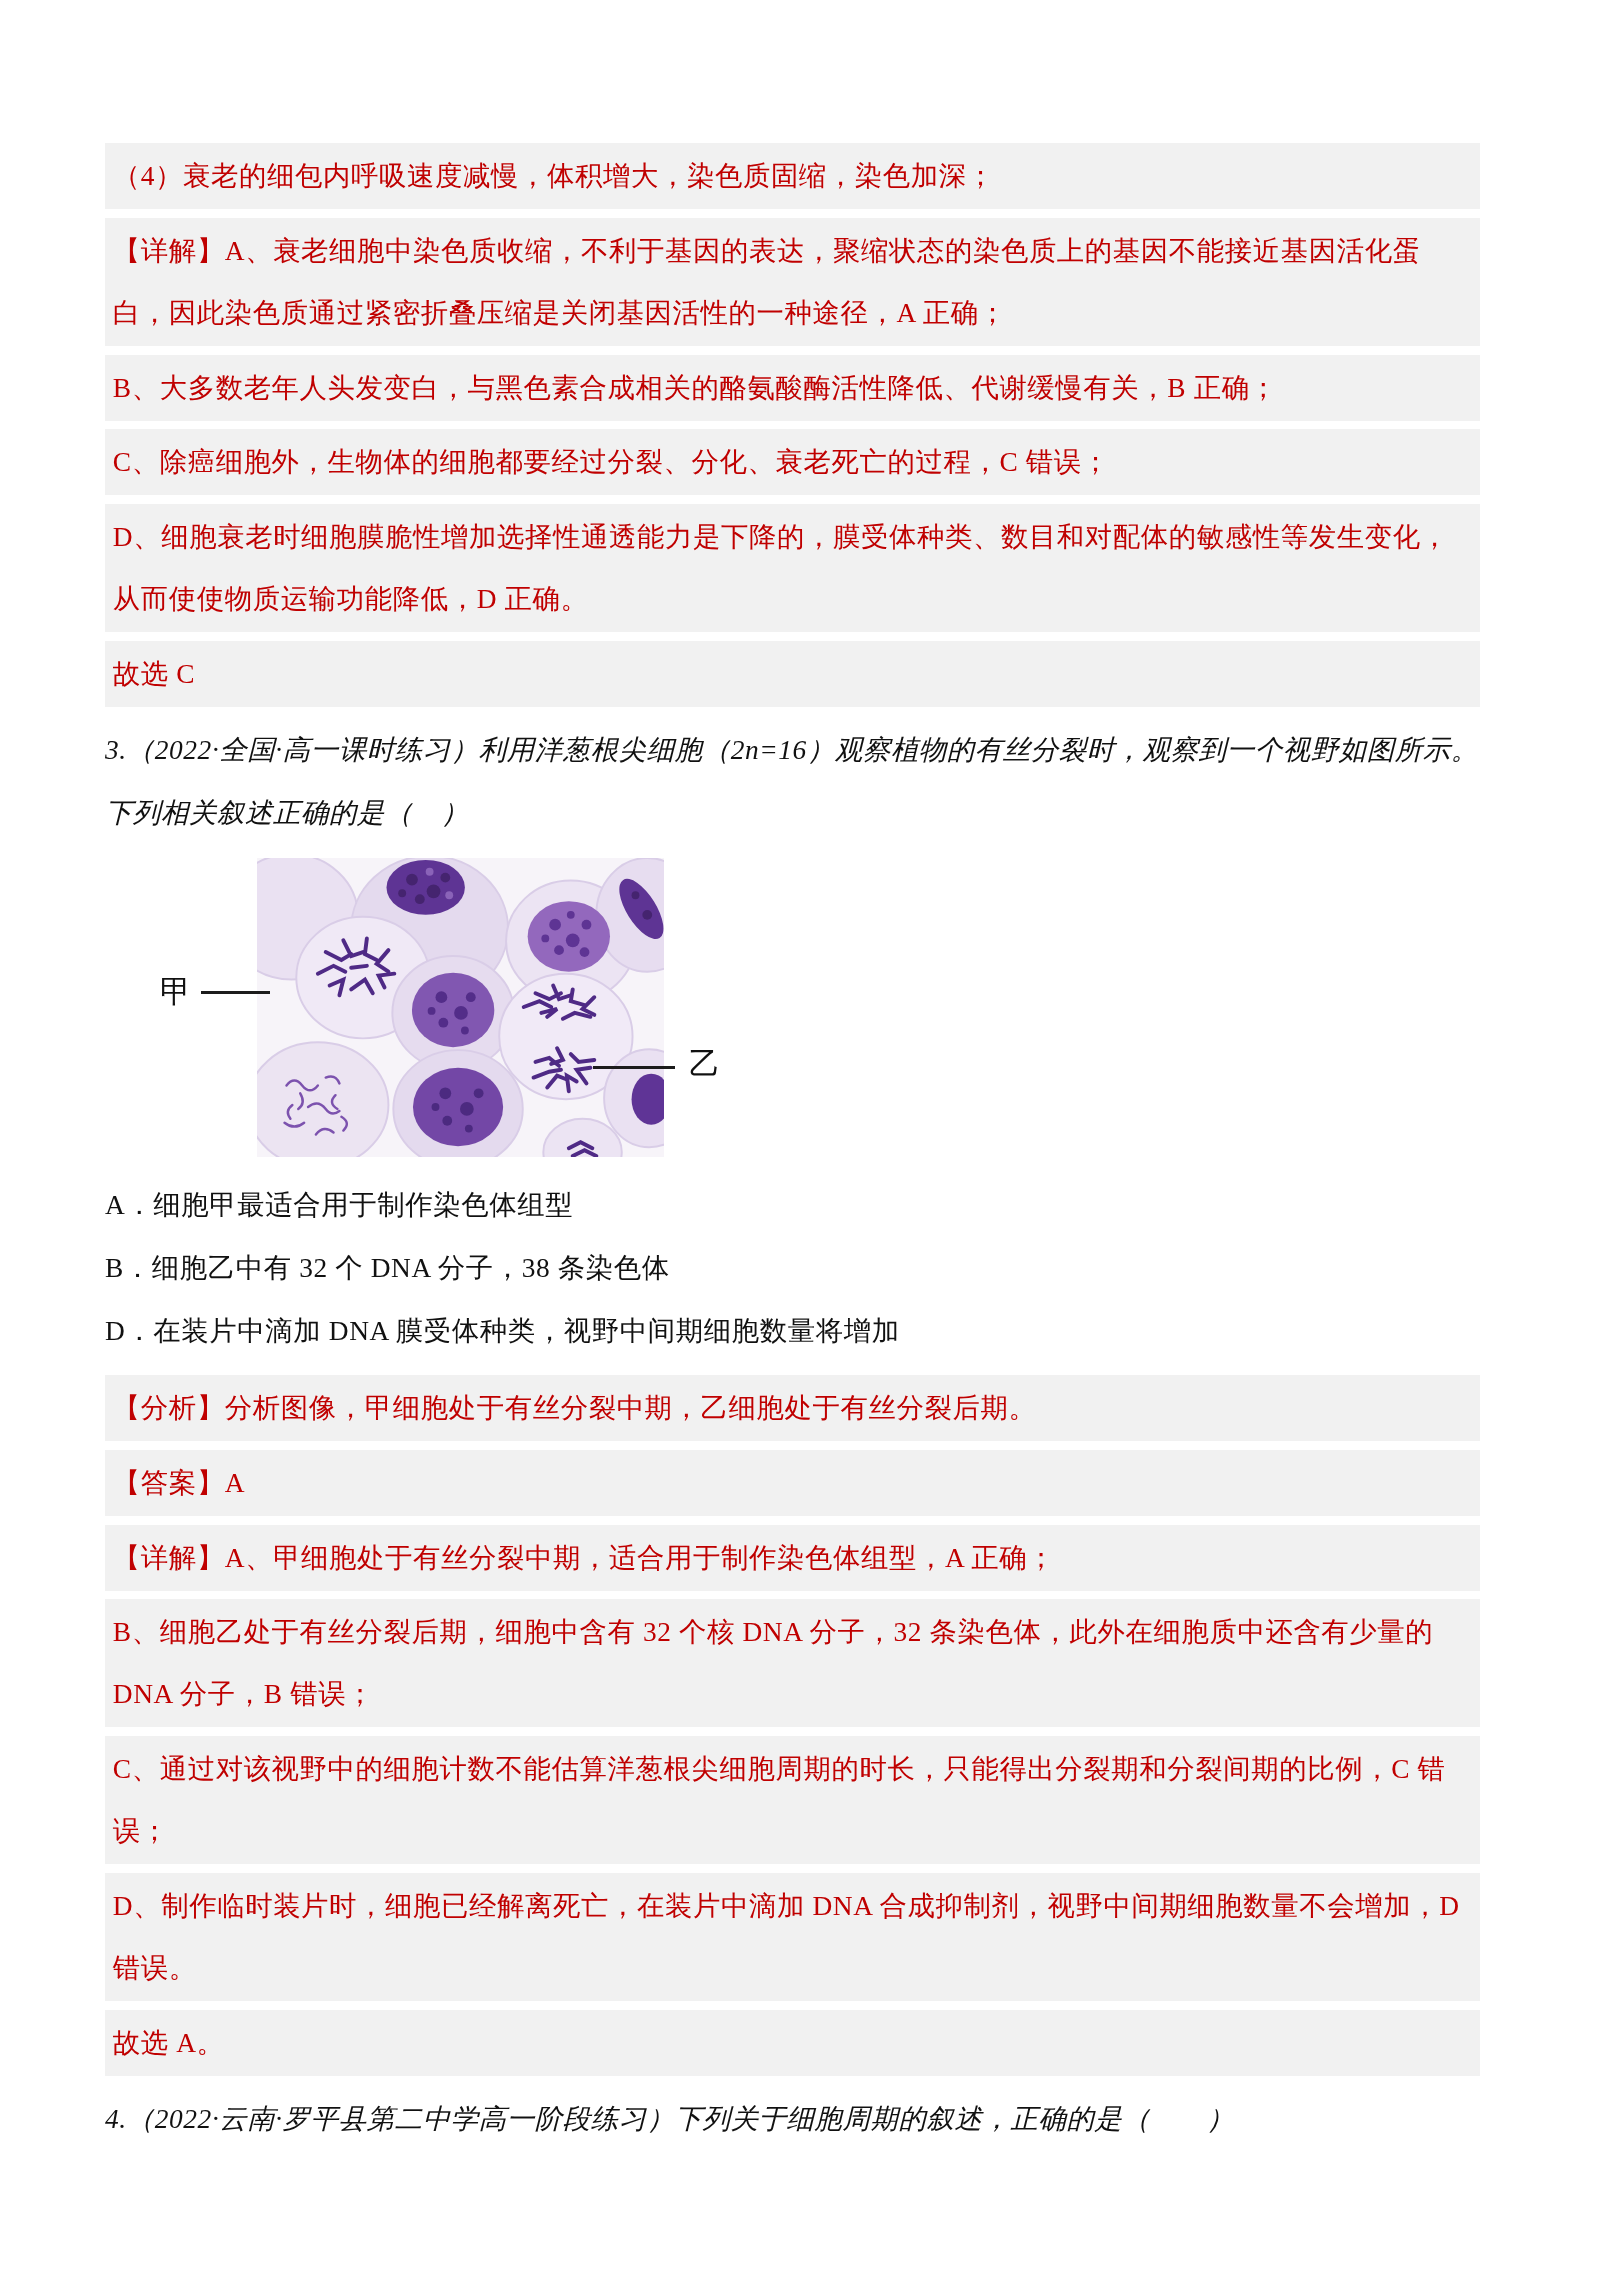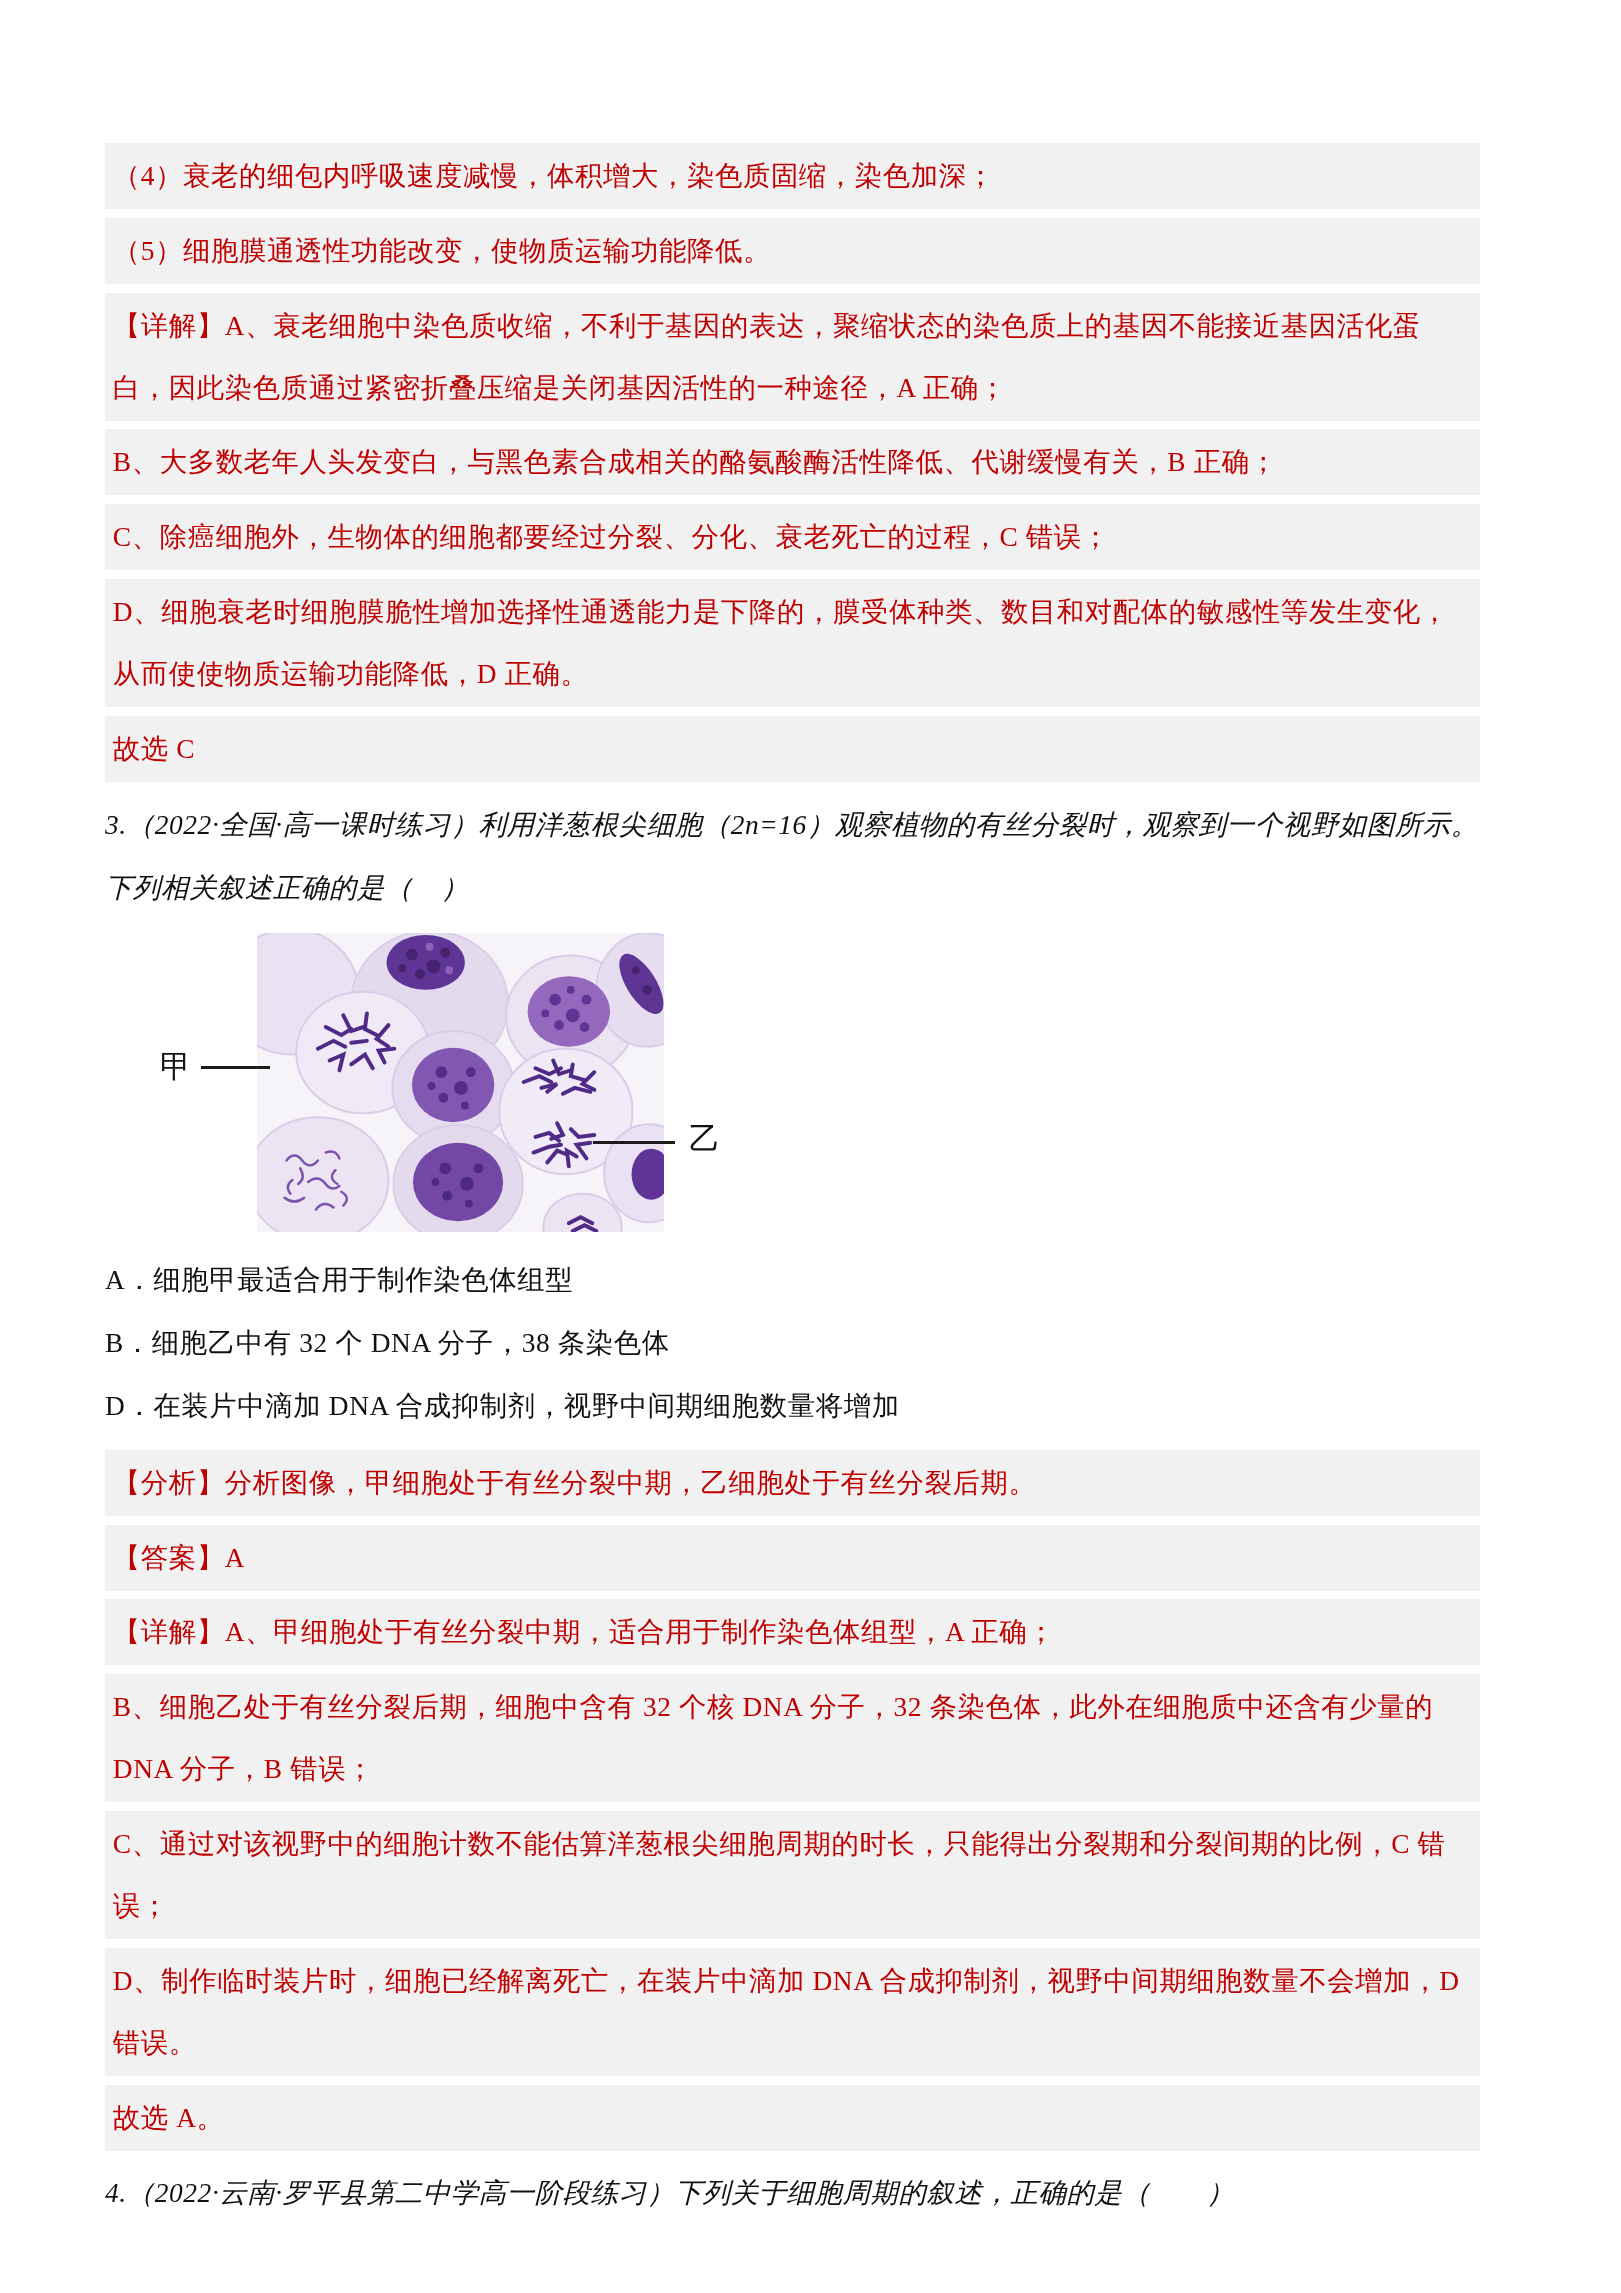--- a/index.html
+++ b/index.html
@@ -48,21 +48,20 @@
   .jia-line{left:96px;top:133px;width:69px;}
   .yi-line{left:488px;top:208px;width:82px;}
 </style>
 </head>
 <body>
 
 <div class="page">
 
   <section class="ans-sec" style="margin-top:0;">
     <p class="ans">（4）衰老的细包内呼吸速度减慢，体积增大，染色质固缩，染色加深；</p>
-    <p class="ans">（5）细胞膜通透性功能改变，使物质运输功能降低。</p>
     <p class="ans">【详解】A、衰老细胞中染色质收缩，不利于基因的表达，聚缩状态的染色质上的基因不能接近基因活化蛋白，因此染色质通过紧密折叠压缩是关闭基因活性的一种途径，A 正确；</p>
     <p class="ans">B、大多数老年人头发变白，与黑色素合成相关的酪氨酸酶活性降低、代谢缓慢有关，B 正确；</p>
     <p class="ans">C、除癌细胞外，生物体的细胞都要经过分裂、分化、衰老死亡的过程，C 错误；</p>
     <p class="ans">D、细胞衰老时细胞膜脆性增加选择性通透能力是下降的，膜受体种类、数目和对配体的敏感性等发生变化，从而使使物质运输功能降低，D 正确。</p>
     <p class="ans">故选 C</p>
   </section>
 
   <section class="q-sec">
     <p class="q stem">3.（2022·全国·高一课时练习）利用洋葱根尖细胞（2n=16）观察植物的有丝分裂时，观察到一个视野如图所示。下列相关叙述正确的是（　）</p>
 
@@ -169,21 +168,21 @@
           <path d="M322 304 L334 298 L346 304"></path>
         </g>
       </svg>
 
       <span class="pointer-line yi-line"></span>
       <span class="fig-label yi">乙</span>
     </figure>
 
     <p class="q opt">A．细胞甲最适合用于制作染色体组型</p>
     <p class="q opt">B．细胞乙中有 32 个 DNA 分子，38 条染色体</p>
-    <p class="q opt">D．在装片中滴加 DNA 合成抑制剂，视野中间期细胞数量将增加</p>
+    <p class="q opt">D．在装片中滴加 DNA 膜受体种类，视野中间期细胞数量将增加</p>
   </section>
 
   <section class="ans-sec">
     <p class="ans">【分析】分析图像，甲细胞处于有丝分裂中期，乙细胞处于有丝分裂后期。</p>
     <p class="ans">【答案】A</p>
     <p class="ans">【详解】A、甲细胞处于有丝分裂中期，适合用于制作染色体组型，A 正确；</p>
     <p class="ans">B、细胞乙处于有丝分裂后期，细胞中含有 32 个核 DNA 分子，32 条染色体，此外在细胞质中还含有少量的 DNA 分子，B 错误；</p>
     <p class="ans">C、通过对该视野中的细胞计数不能估算洋葱根尖细胞周期的时长，只能得出分裂期和分裂间期的比例，C 错误；</p>
     <p class="ans">D、制作临时装片时，细胞已经解离死亡，在装片中滴加 DNA 合成抑制剂，视野中间期细胞数量不会增加，D 错误。</p>
     <p class="ans">故选 A。</p>

